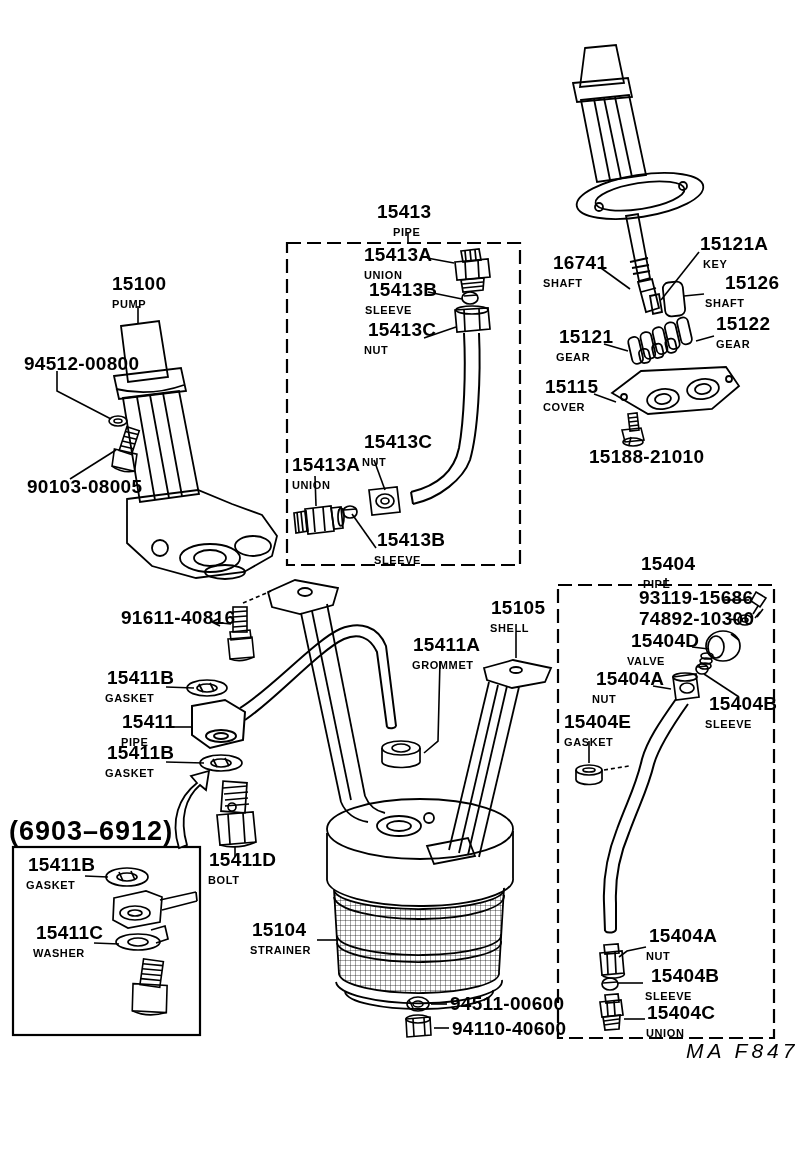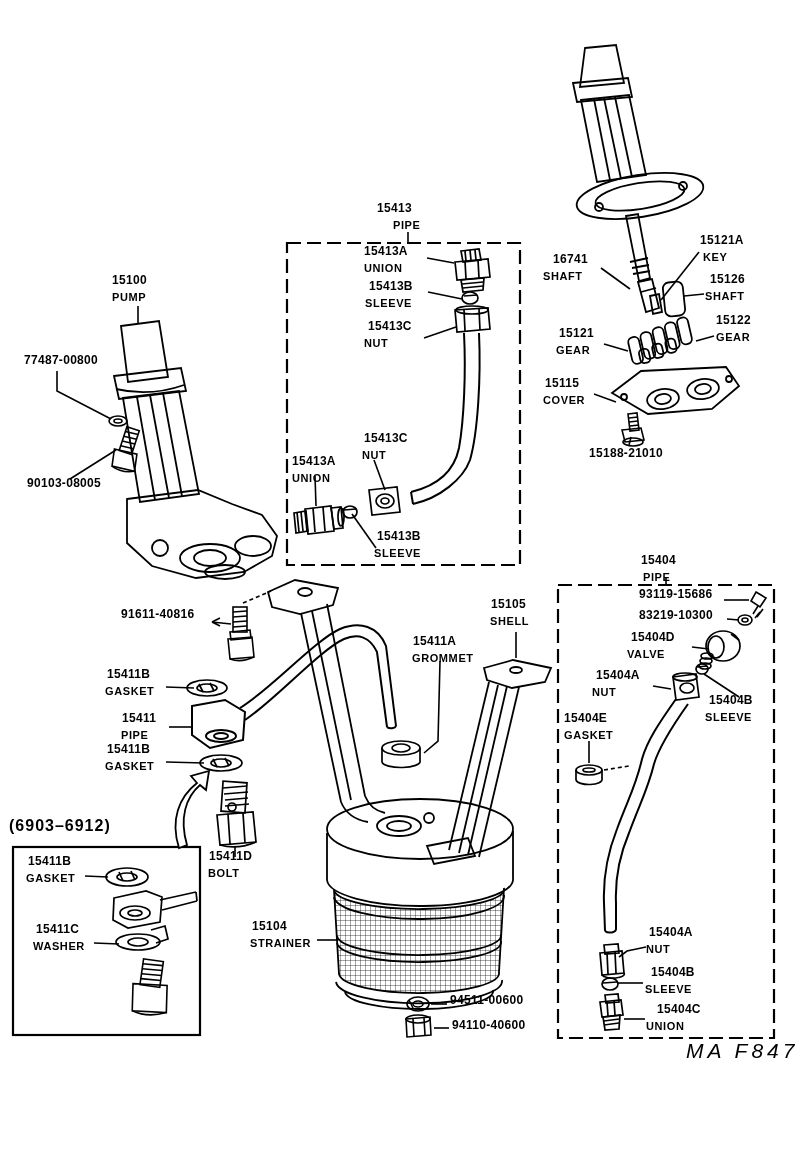--- a/index.html
+++ b/index.html
@@ -1,23 +1,23 @@
 <!DOCTYPE html>
 <html><head>
 <meta charset="utf-8">
 <style>
   html,body{margin:0;padding:0;background:#fff;}
   .canvas{position:relative;width:800px;height:1158px;background:#ffffff;overflow:hidden;
           font-family:"Liberation Sans",sans-serif;color:#000;}
   svg{position:absolute;left:0;top:0;}
   .lbl{position:absolute;line-height:1;font-weight:bold;white-space:nowrap;}
-  .num{display:block;font-size:12px;letter-spacing:0.3px;}
+  .num{display:block;font-size:19px;letter-spacing:0.3px;}
   .nm{display:block;font-size:11px;letter-spacing:0.6px;margin-top:6px;}
   .nm:empty{display:none;}
-  .era{font-size:16px;font-weight:bold;letter-spacing:1px;}
+  .era{font-size:27px;font-weight:bold;letter-spacing:1px;}
   .code{font-size:21px;font-weight:normal;font-style:italic;letter-spacing:4px;}
 </style>
 </head>
 <body>
 
 <div class="canvas">
 
 <svg width="800" height="1158" viewBox="0 0 800 1158">
   <defs>
     <pattern id="mesh" width="5" height="5" patternUnits="userSpaceOnUse">
@@ -358,21 +358,21 @@
     <path d="M94,943 L119,944"></path>
     <path d="M235,857 L235,847"></path>
   </g>
 </svg>
 
   <div class="lbl" style="left:112px;top:274px">
     <span class="num" style="margin-left:0">15100</span>
     <span class="nm">PUMP</span>
   </div>
   <div class="lbl" style="left:24px;top:354px">
-    <span class="num">77487-00800</span>
+    <span class="num">94512-00800</span>
   </div>
   <div class="lbl" style="left:27px;top:477px">
     <span class="num">90103-08005</span>
   </div>
 
   <div class="lbl" style="left:377px;top:202px">
     <span class="num">15413</span>
     <span class="nm" style="margin-left:16px">PIPE</span>
   </div>
   <div class="lbl" style="left:364px;top:245px">
@@ -402,21 +402,21 @@
 
   <div class="lbl" style="left:543px;top:253px">
     <span class="num" style="margin-left:10px">16741</span>
     <span class="nm">SHAFT</span>
   </div>
   <div class="lbl" style="left:700px;top:234px">
     <span class="num">15121A</span>
     <span class="nm" style="margin-left:3px">KEY</span>
   </div>
   <div class="lbl" style="left:705px;top:273px">
-    <span class="num" style="margin-left:5px">15126</span>
+    <span class="num" style="margin-left:20px">15126</span>
     <span class="nm">SHAFT</span>
   </div>
   <div class="lbl" style="left:556px;top:327px">
     <span class="num" style="margin-left:3px">15121</span>
     <span class="nm">GEAR</span>
   </div>
   <div class="lbl" style="left:716px;top:314px">
     <span class="num">15122</span>
     <span class="nm">GEAR</span>
   </div>
@@ -429,21 +429,21 @@
   </div>
 
   <div class="lbl" style="left:641px;top:554px">
     <span class="num">15404</span>
     <span class="nm" style="margin-left:2px">PIPE</span>
   </div>
   <div class="lbl" style="left:639px;top:588px">
     <span class="num">93119-15686</span>
   </div>
   <div class="lbl" style="left:639px;top:609px">
-    <span class="num">83219-10300</span>
+    <span class="num">74892-10300</span>
   </div>
   <div class="lbl" style="left:627px;top:631px">
     <span class="num" style="margin-left:4px">15404D</span>
     <span class="nm">VALVE</span>
   </div>
   <div class="lbl" style="left:592px;top:669px">
     <span class="num" style="margin-left:4px">15404A</span>
     <span class="nm">NUT</span>
   </div>
   <div class="lbl" style="left:705px;top:694px">
@@ -456,21 +456,21 @@
   </div>
   <div class="lbl" style="left:646px;top:926px">
     <span class="num" style="margin-left:3px">15404A</span>
     <span class="nm">NUT</span>
   </div>
   <div class="lbl" style="left:645px;top:966px">
     <span class="num" style="margin-left:6px">15404B</span>
     <span class="nm">SLEEVE</span>
   </div>
   <div class="lbl" style="left:646px;top:1003px">
-    <span class="num" style="margin-left:11px">15404C</span>
+    <span class="num" style="margin-left:1px">15404C</span>
     <span class="nm">UNION</span>
   </div>
 
   <div class="lbl" style="left:121px;top:608px">
     <span class="num">91611-40816</span>
   </div>
   <div class="lbl" style="left:105px;top:668px">
     <span class="num" style="margin-left:2px">15411B</span>
     <span class="nm">GASKET</span>
   </div>

